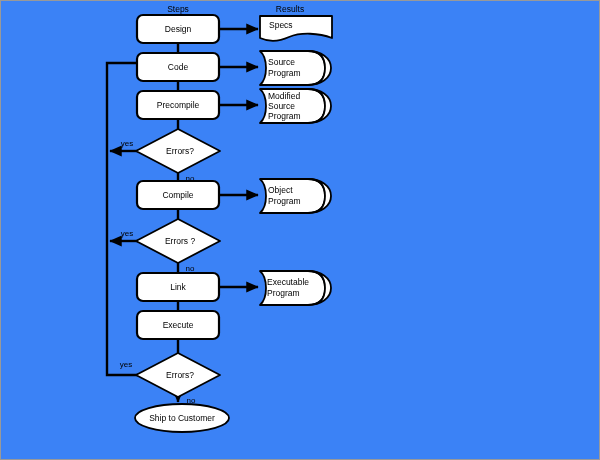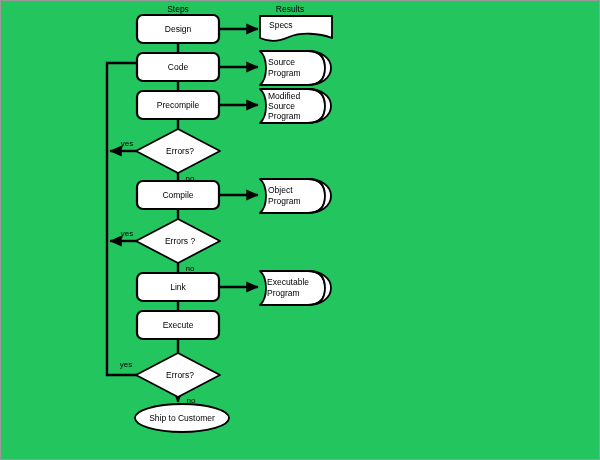--- a/index.html
+++ b/index.html
@@ -8,21 +8,21 @@
     padding: 0;
     background: #ffffff;
   }
   body {
     font-family: "Liberation Sans", sans-serif;
   }
   #canvas {
     position: relative;
     width: 600px;
     height: 460px;
-    background: #22c55e;
+    background: #3b82f6;
     border: 1px solid #999999;
     box-sizing: border-box;
     overflow: hidden;
   }
   #flow {
     display: block;
     width: 600px;
     height: 460px;
   }
   .shape {

